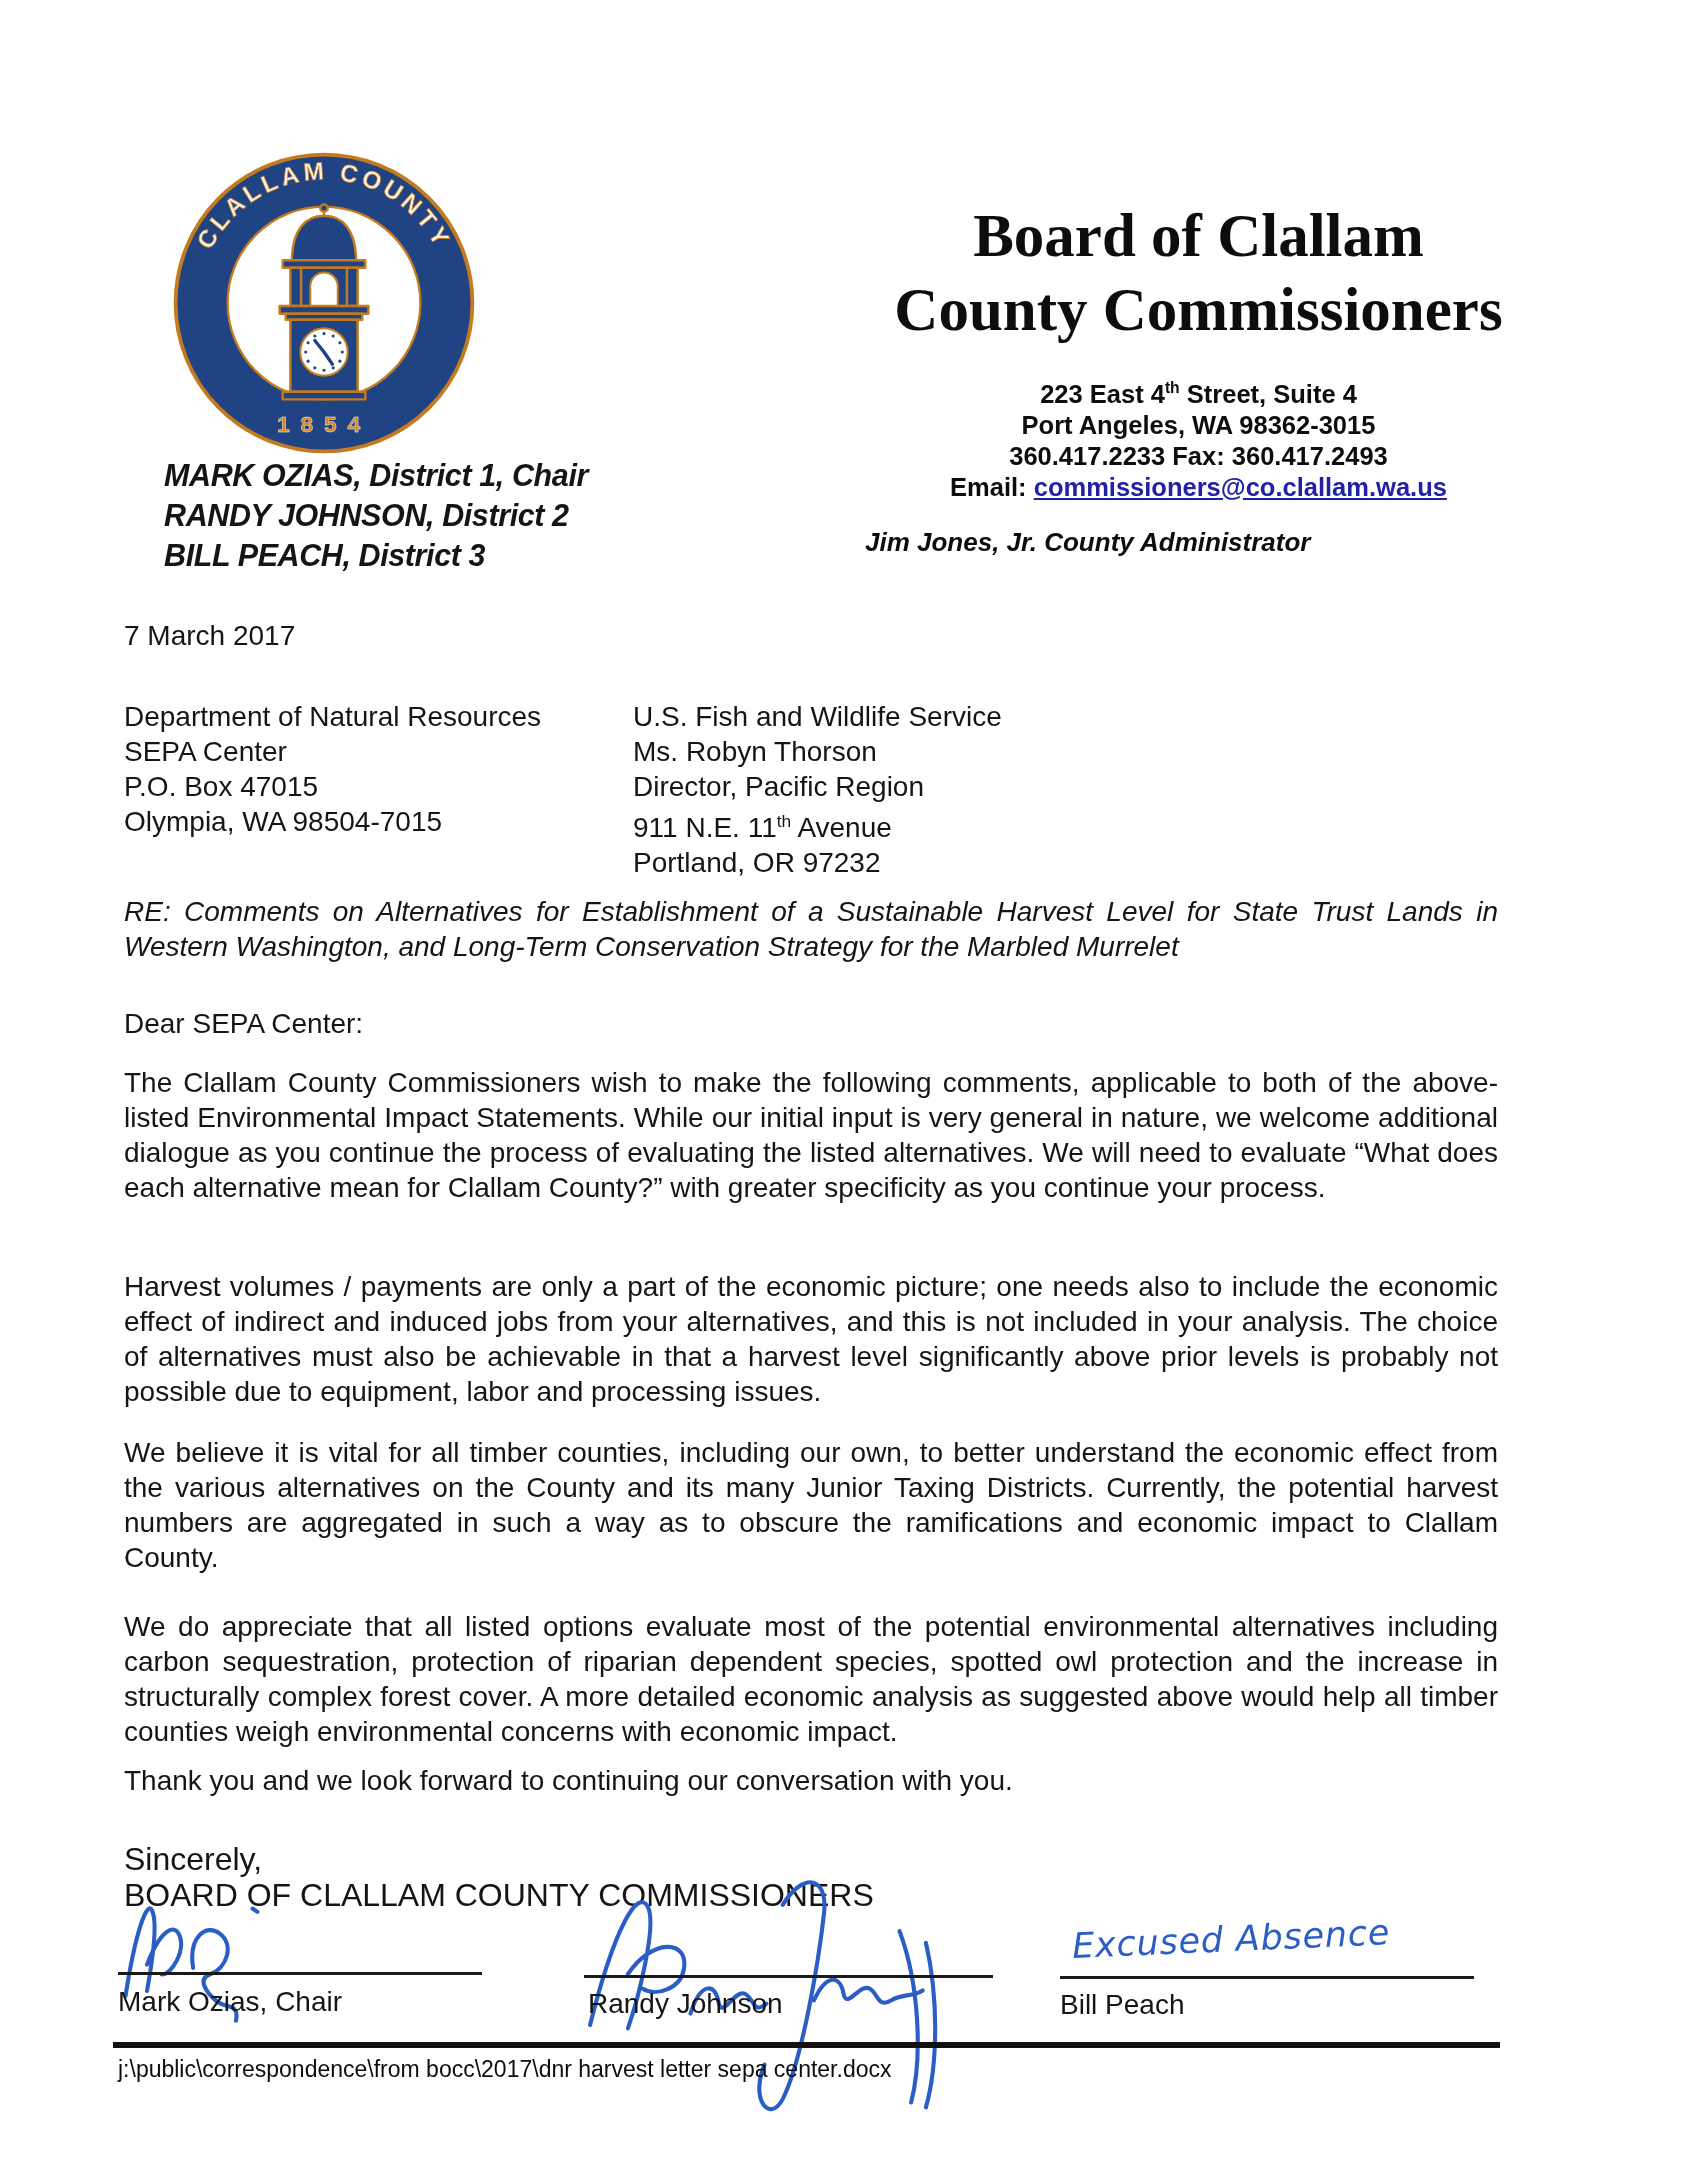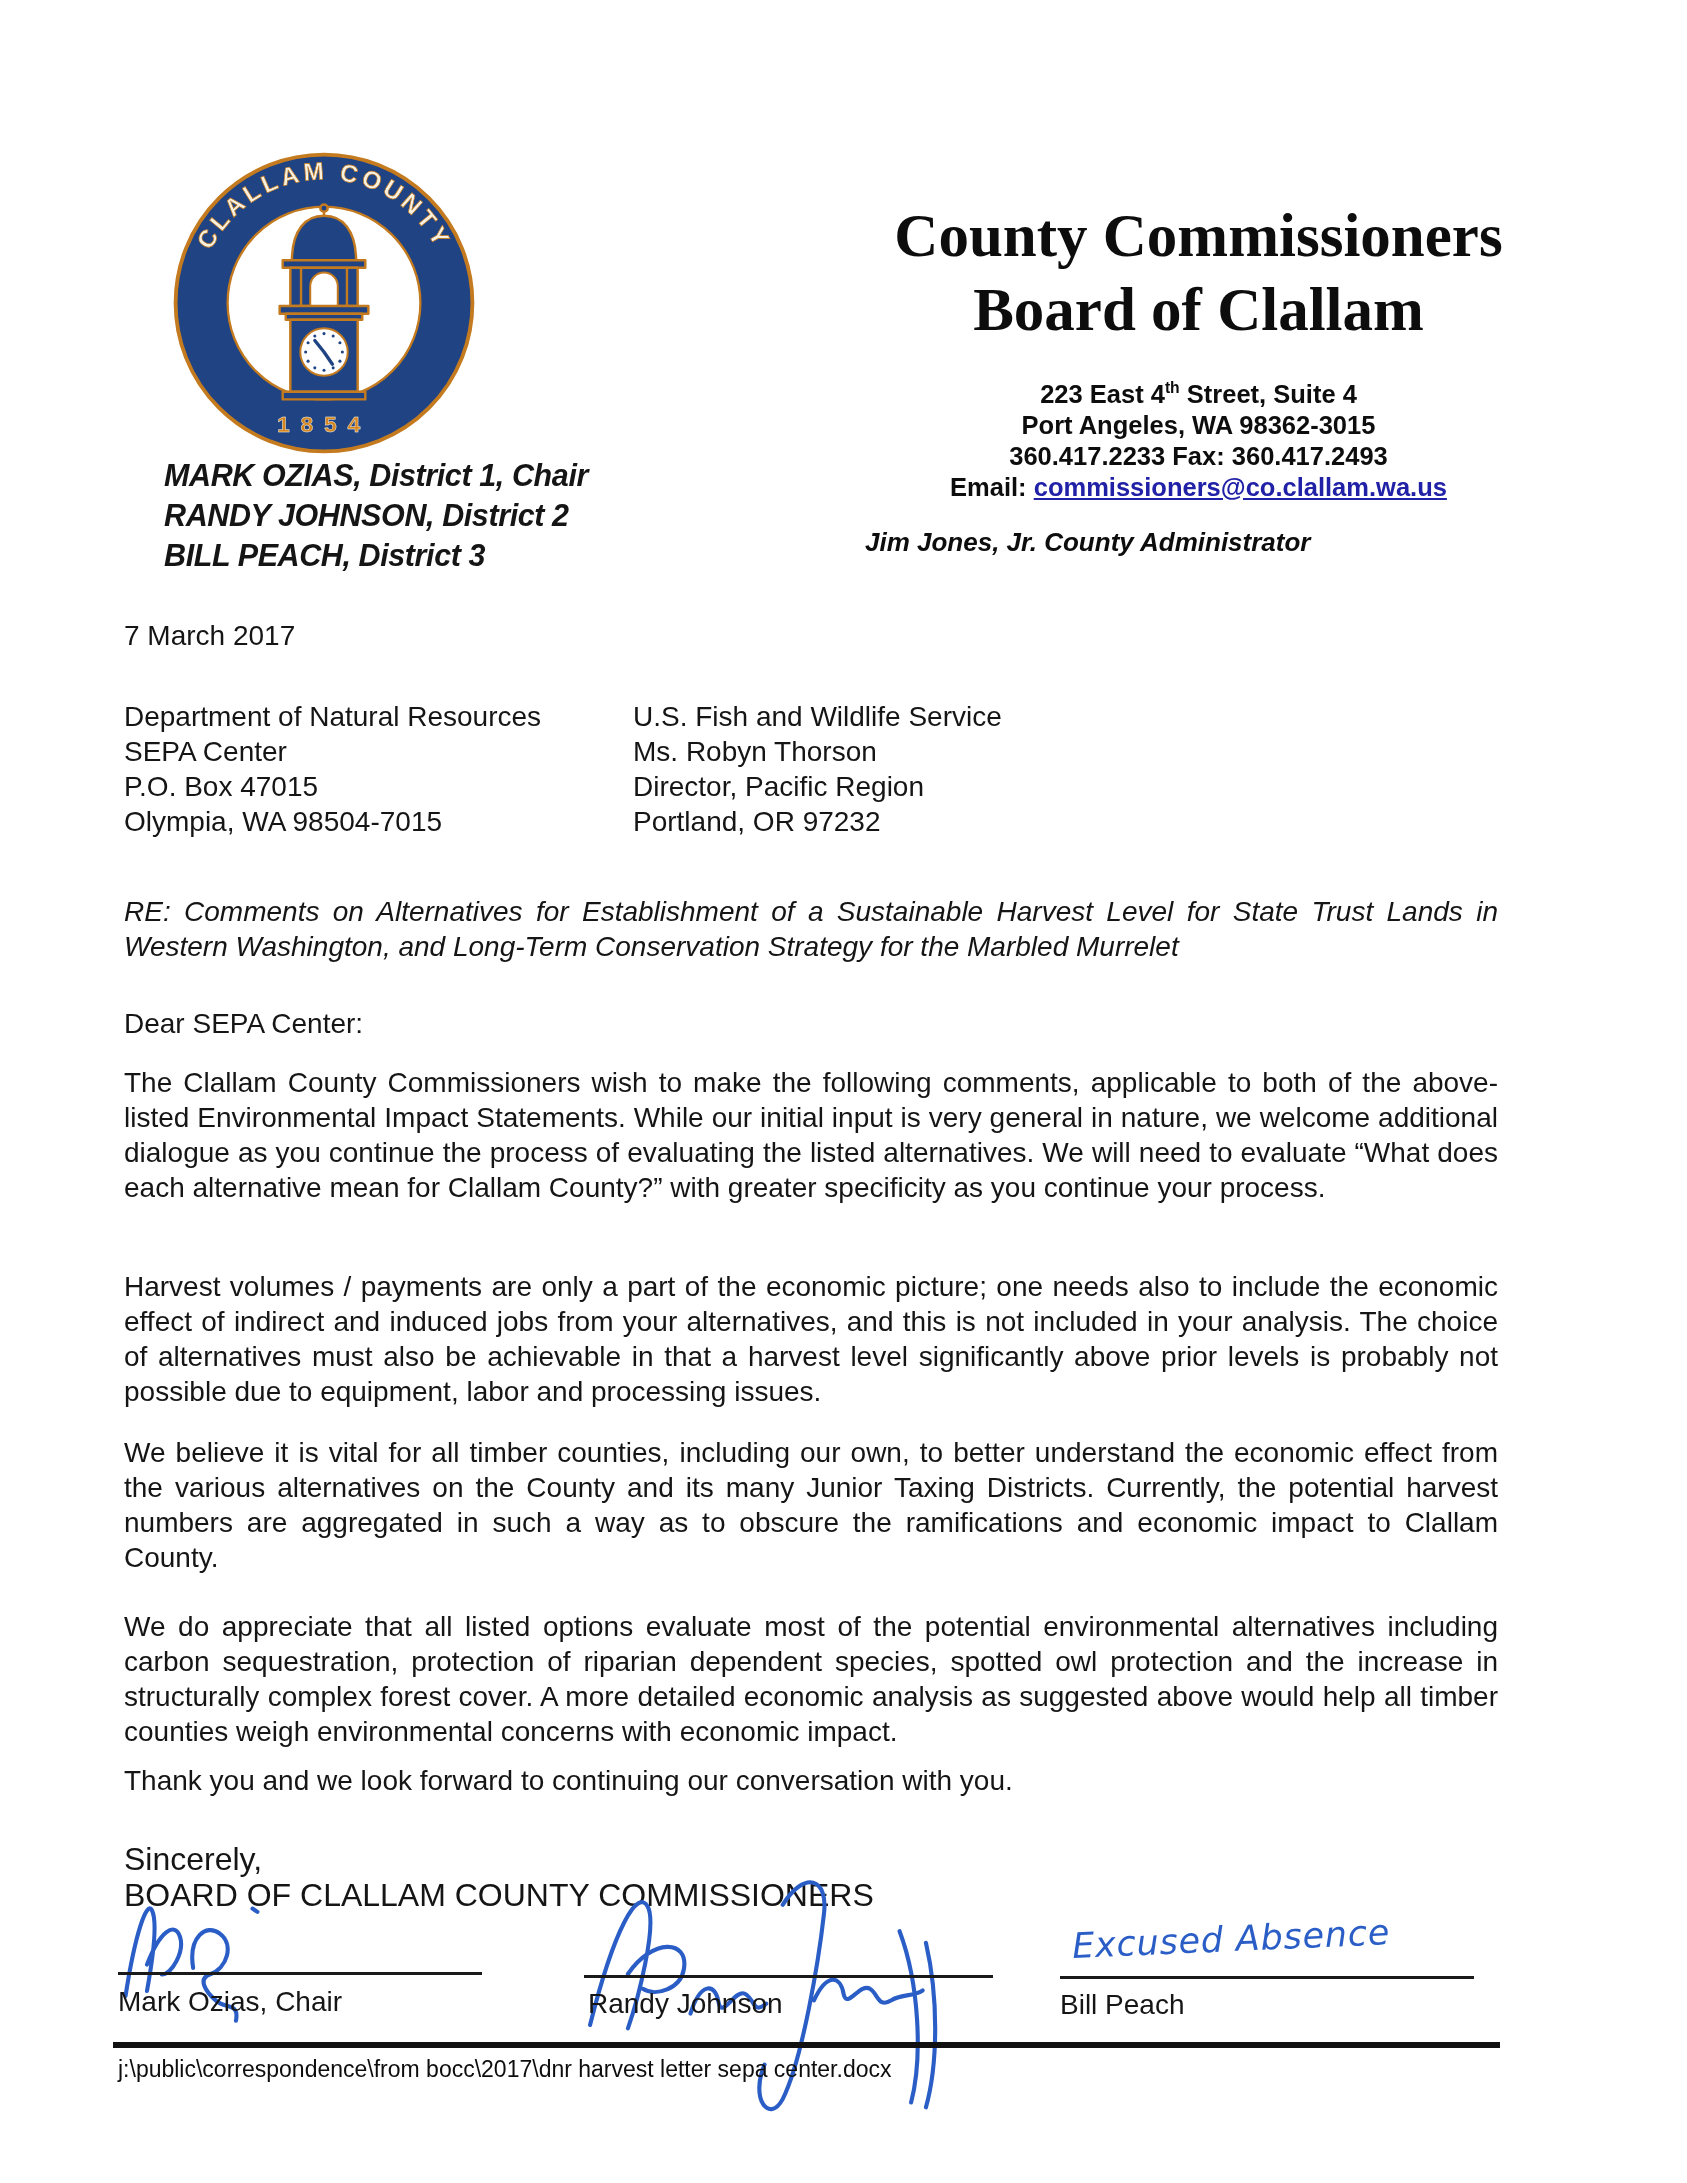--- a/index.html
+++ b/index.html
@@ -110,22 +110,22 @@
     </svg>
   </div>
 
   <div class="abs commissioner-list">
     <div>MARK OZIAS, District 1, Chair</div>
     <div>RANDY JOHNSON, District 2</div>
     <div>BILL PEACH, District 3</div>
   </div>
 
   <div class="abs org-title">
+    <div>Board of Clallam</div>
     <div>County Commissioners</div>
-    <div>Board of Clallam</div>
   </div>
 
   <div class="abs hq-address">
     <div><span>223 East 4</span><sup>th</sup><span> Street, Suite 4</span></div>
     <div>Port Angeles, WA 98362-3015</div>
     <div>360.417.2233  Fax: 360.417.2493</div>
     <div><span>Email: </span><a class="email-link">commissioners@co.clallam.wa.us</a></div>
   </div>
 
   <div class="abs administrator">Jim Jones, Jr. County Administrator</div>
@@ -136,20 +136,21 @@
     <div>Department of Natural Resources</div>
     <div>SEPA Center</div>
     <div>P.O. Box 47015</div>
     <div>Olympia, WA 98504-7015</div>
   </div>
 
   <div class="abs recipient-col" id="col2">
     <div>U.S. Fish and Wildlife Service</div>
     <div>Ms. Robyn Thorson</div>
     <div>Director, Pacific Region</div>
+    <div><span>911 N.E. 11</span><sup>th</sup><span> Avenue</span></div>
     <div>Portland, OR 97232</div>
   </div>
 
 
   <div class="abs subject">RE: Comments on Alternatives for Establishment of a Sustainable Harvest Level for State Trust Lands in Western Washington, and Long-Term Conservation Strategy for the Marbled Murrelet</div>
   <div class="abs salutation">Dear SEPA Center:</div>
 
   <div class="abs para" id="p1">The Clallam County Commissioners wish to make the following comments, applicable to both of the above-listed Environmental Impact Statements.  While our initial input is very general in nature, we welcome additional dialogue as you continue the process of evaluating the listed alternatives.  We will need to evaluate “What does each alternative mean for Clallam County?” with greater specificity as you continue your process.</div>
   <div class="abs para" id="p2">Harvest volumes / payments are only a part of the economic picture; one needs also to include the economic effect of indirect and induced jobs from your alternatives, and this is not included in your analysis. The choice of alternatives must also be achievable in that a harvest level significantly above prior levels is probably not possible due to equipment, labor and processing issues.</div>
   <div class="abs para" id="p3">We believe it is vital for all timber counties, including our own, to better understand the economic effect from the various alternatives on the County and its many Junior Taxing Districts.  Currently, the potential harvest numbers are aggregated in such a way as to obscure the ramifications and economic impact to Clallam County.</div>

